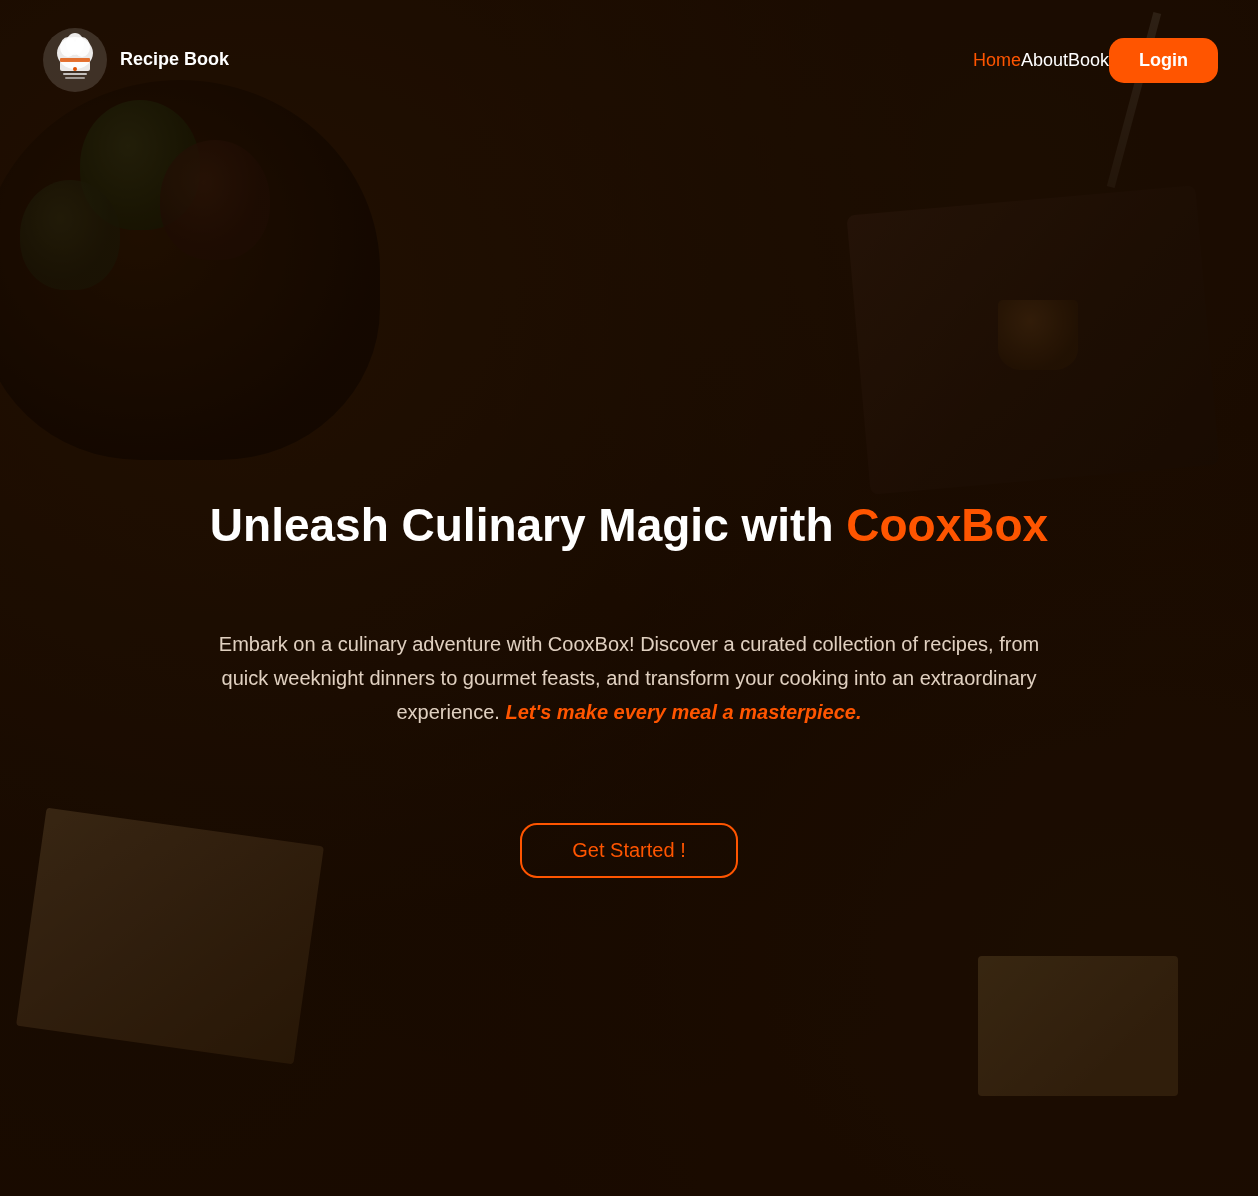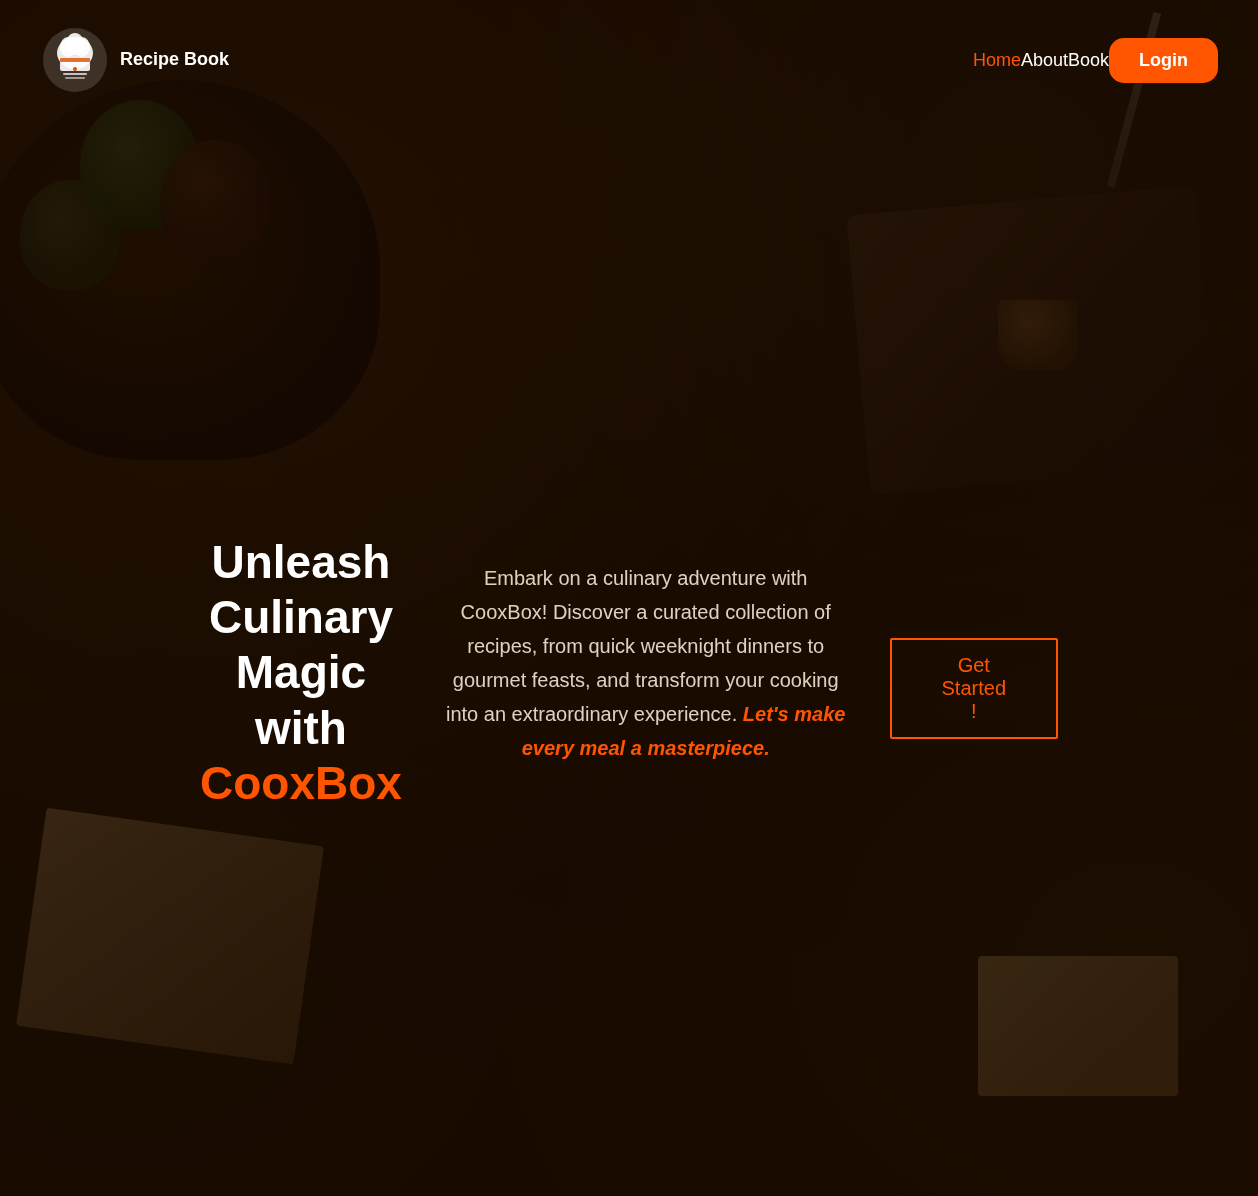--- a/index.html
+++ b/index.html
@@ -225,23 +225,23 @@
       font-size: 18px;
       font-weight: 600;
       cursor: pointer;
     }
 
     
     .hero-content {
       position: relative;
       z-index: 10;
       display: flex;
-      flex-direction: row;
+      flex-direction: column;
       align-items: center;
-      justify-content: flex-start;
+      justify-content: center;
       flex: 1;
       text-align: center;
       padding: 0 200px;
       margin-top: 60px;
       gap: 44px;
     }
 
     .hero-title {
       color: #ffffff;
       font-size: 46px;
@@ -267,21 +267,21 @@
       font-weight: 600;
       font-style: italic;
       text-decoration: none;
     }
 
     .get-started-btn {
       background-color: transparent;
       color: #ff5500;
       border: 2px solid #ff5500;
       padding: 14px 50px;
-      border-radius: 2px;
+      border-radius: 17px;
       font-size: 20px;
       font-weight: 500;
       cursor: pointer;
     }
   </style>
 </head>
 <body>
 
 <div class="hero">
 

